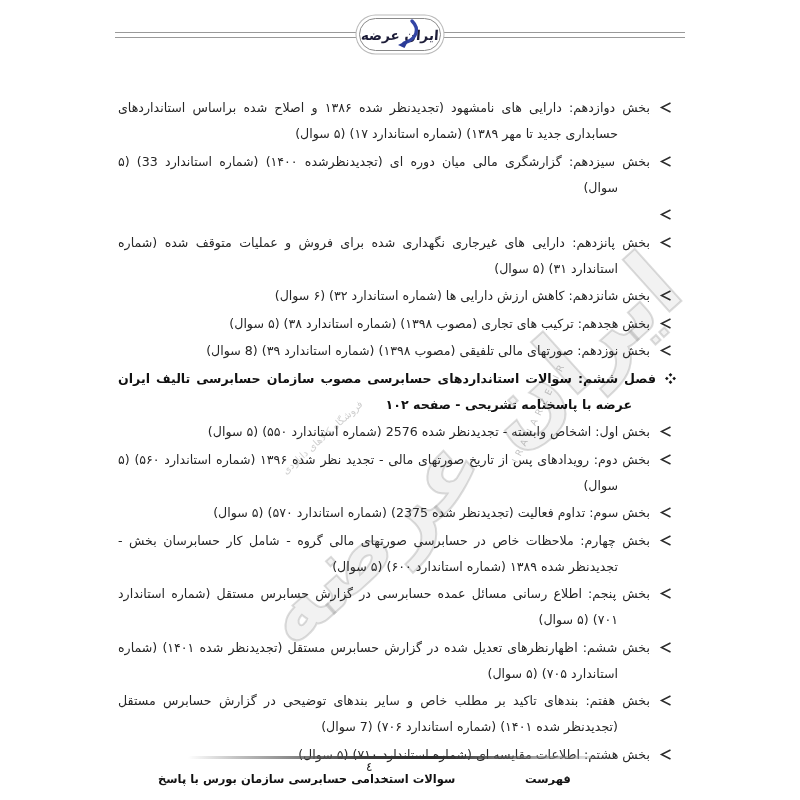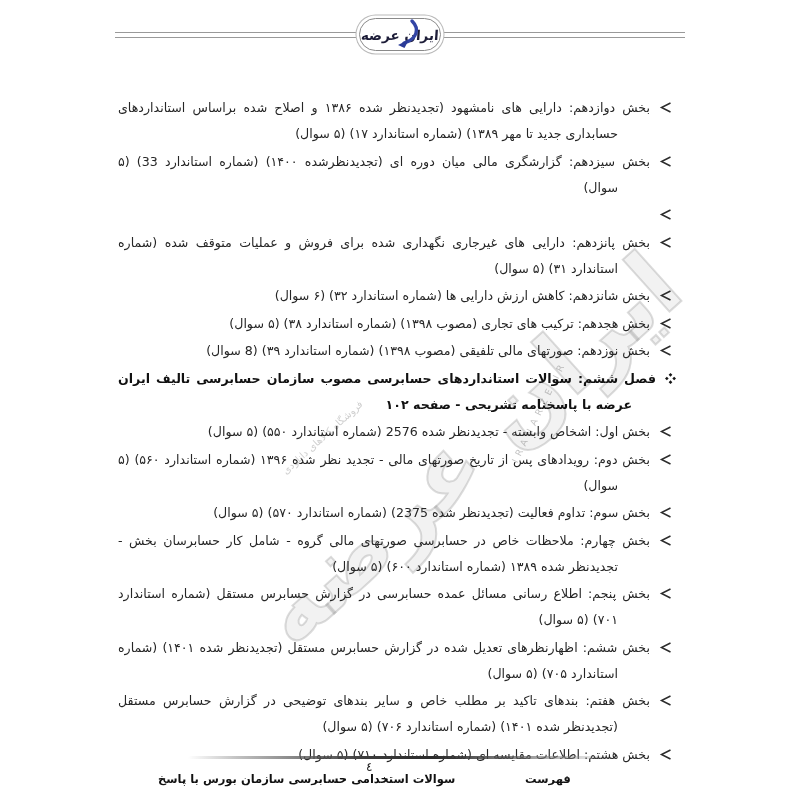--- a/index.html
+++ b/index.html
@@ -139,21 +139,21 @@
           <path d="M11.5 1 L2.5 5.5 L11.5 10" fill="none" stroke="#2b2b2b" stroke-width="1.5" stroke-linejoin="miter"></path>
         </svg></span><span>بخش چهارم: ملاحظات خاص در حسابرسی صورتهای مالی گروه - شامل کار حسابرسان بخش - تجدیدنظر شده ۱۳۸۹ (شماره استاندارد ۶۰۰) (۵ سوال)</span></div>
     <div class="toc-item"><span class="bullet"><svg width="13" height="11" viewBox="0 0 13 11">
           <path d="M11.5 1 L2.5 5.5 L11.5 10" fill="none" stroke="#2b2b2b" stroke-width="1.5" stroke-linejoin="miter"></path>
         </svg></span><span>بخش پنجم: اطلاع رسانی مسائل عمده حسابرسی در گزارش حسابرس مستقل (شماره استاندارد ۷۰۱) (۵ سوال)</span></div>
     <div class="toc-item"><span class="bullet"><svg width="13" height="11" viewBox="0 0 13 11">
           <path d="M11.5 1 L2.5 5.5 L11.5 10" fill="none" stroke="#2b2b2b" stroke-width="1.5" stroke-linejoin="miter"></path>
         </svg></span><span>بخش ششم: اظهارنظرهای تعدیل شده در گزارش حسابرس مستقل (تجدیدنظر شده ۱۴۰۱) (شماره استاندارد ۷۰۵) (۵ سوال)</span></div>
     <div class="toc-item"><span class="bullet"><svg width="13" height="11" viewBox="0 0 13 11">
           <path d="M11.5 1 L2.5 5.5 L11.5 10" fill="none" stroke="#2b2b2b" stroke-width="1.5" stroke-linejoin="miter"></path>
-        </svg></span><span>بخش هفتم: بندهای تاکید بر مطلب خاص و سایر بندهای توضیحی در گزارش حسابرس مستقل (تجدیدنظر شده ۱۴۰۱) (شماره استاندارد ۷۰۶) (۵ سوال)</span></div>
+        </svg></span><span>بخش هفتم: بندهای تاکید بر مطلب خاص و سایر بندهای توضیحی در گزارش حسابرس مستقل (تجدیدنظر شده ۱۴۰۱) (شماره استاندارد ۷۰۶) (7 سوال)</span></div>
     <div class="toc-item"><span class="bullet"><svg width="13" height="11" viewBox="0 0 13 11">
           <path d="M11.5 1 L2.5 5.5 L11.5 10" fill="none" stroke="#2b2b2b" stroke-width="1.5" stroke-linejoin="miter"></path>
         </svg></span><span>بخش هشتم: اطلاعات مقایسه ای (شماره استاندارد ۷۱۰) (۵ سوال)</span></div>
   </div>
 
 <div class="footer-rule"></div>
 <div class="page-number">٤</div>
 <div class="footer-book-title">سوالات استخدامی حسابرسی سازمان بورس با پاسخ</div>
 <div class="footer-contents-label">فهرست</div>
 

